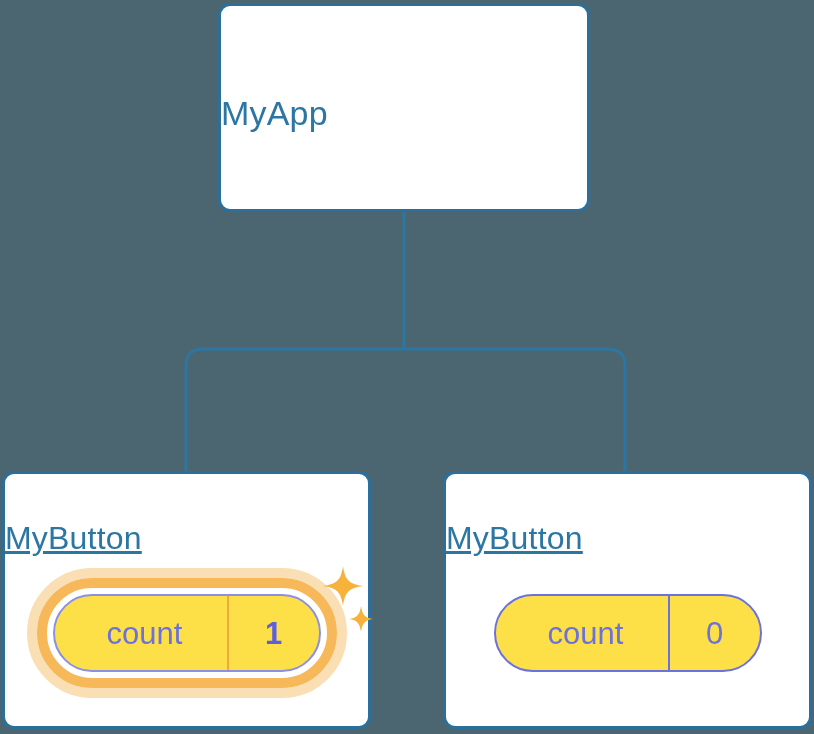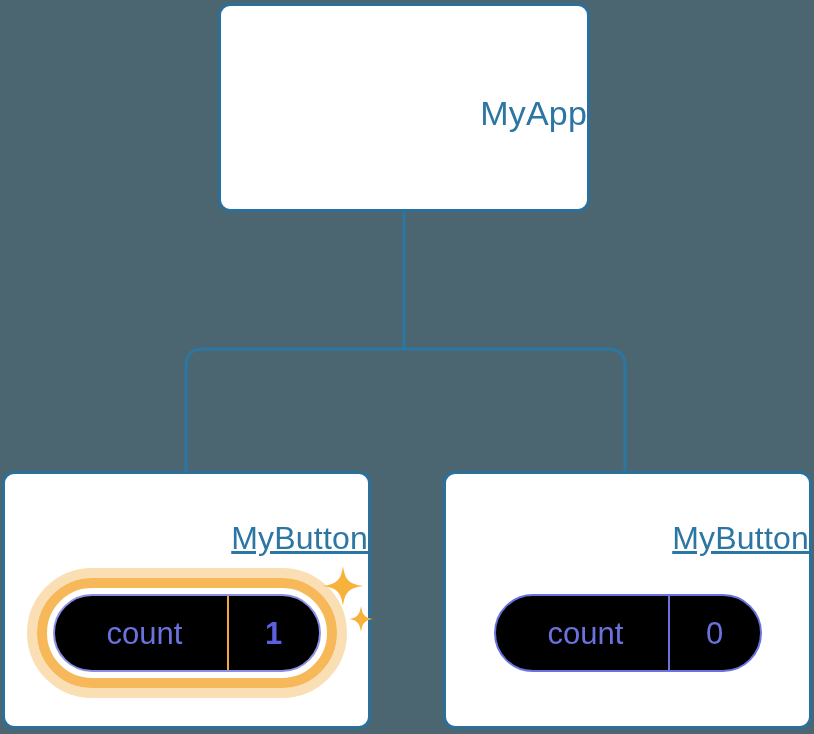--- a/index.html
+++ b/index.html
@@ -37,21 +37,21 @@
     background: #ffffff;
     border: 3px solid #2c6f9b;
     border-radius: 12px;
     box-sizing: border-box;
   }
 
   .node-title {
     position: absolute;
     left: 0;
     width: 100%;
-    text-align: right;
+    text-align: left;
     color: #2c76a4;
     font-size: 32px;
     font-weight: 400;
     letter-spacing: 0.2px;
     white-space: nowrap;
   }
 
   
   #node-root {
     left: 218px;
@@ -93,21 +93,21 @@
 
   .state-pill {
     position: absolute;
     left: 50%;
     top: 50%;
     transform: translate(-50%, -50%);
     display: flex;
     align-items: stretch;
     box-sizing: border-box;
     border-radius: 999px;
-    background: #000000;
+    background: #fde047;
     height: 78px;
   }
 
   
   .state-pill.inactive {
     border: 2px solid #6b72dd;
     width: 268px;
   }
   .state-pill.inactive .pill-key,
   .state-pill.inactive .pill-val {

